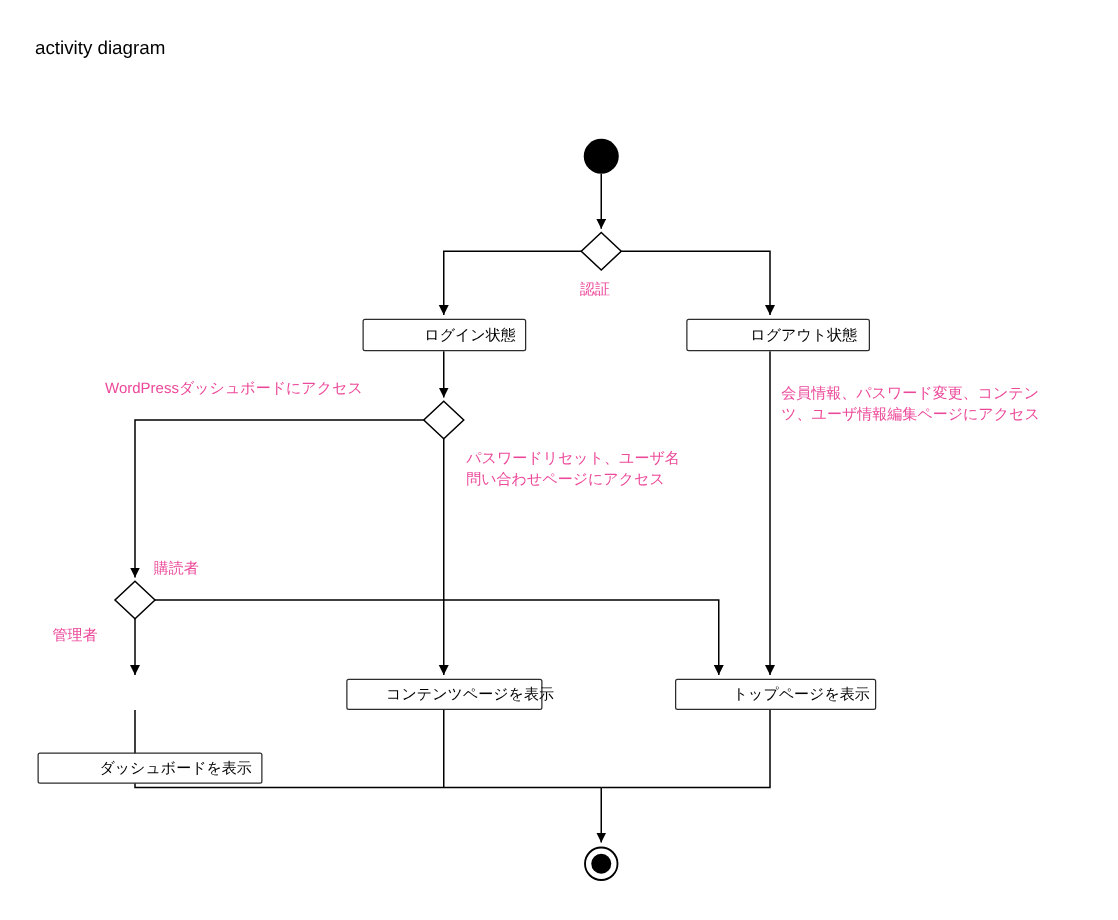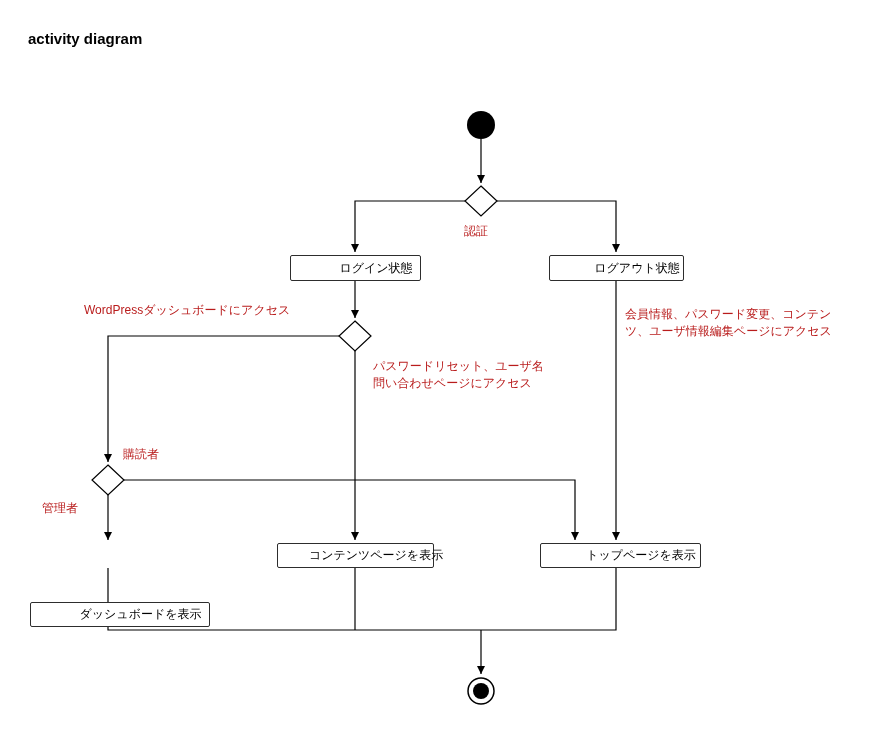--- a/index.html
+++ b/index.html
@@ -11,50 +11,49 @@
     height: 736px;
     background: #ffffff;
     overflow: hidden;
   }
   .diagram-title {
     position: absolute;
     left: 28px;
     top: 30px;
     font-size: 15px;
     color: #000;
-    font-weight: bold;
   }
   svg.wires {
     position: absolute;
     left: 0; top: 0;
     width: 894px; height: 736px;
   }
   .node-box {
     position: absolute;
     background: #ffffff;
     border: 1px solid #2d2d2d;
     border-radius: 2px;
     display: flex;
     align-items: center;
     justify-content: center;
     font-size: 12px;
     white-space: nowrap;
     color: #000;
     padding-left: 41px;
   }
   .box-login     { left: 290px; top: 255px; width: 131px; height: 26px; }
-  .box-logout    { left: 549px; top: 255px; width: 135px; height: 26px; }
+  .box-logout    { left: 549px; top: 255px; width: 147px; height: 26px; }
   .box-dashboard { left: 30px;  top: 566px; width: 180px; height: 25px; margin-top: 36px; }
   .box-content   { left: 277px; top: 543px; width: 157px; height: 25px; }
   .box-top       { left: 540px; top: 543px; width: 161px; height: 25px; }
   .edge-label {
     position: absolute;
     font-size: 12px;
     line-height: 17px;
-    color: #b91c1c;
+    color: #ec4899;
     white-space: nowrap;
   }
   .multiline { white-space: pre-line; margin-top: 12px; }
   .lbl-auth        { left: 464px; top: 223px; }
   .lbl-wp-access   { left: 84px;  top: 302px; }
   .lbl-pw-reset    { left: 373px; top: 346px; }
   .lbl-logout-acc  { left: 625px; top: 294px; }
   .lbl-subscriber  { left: 123px; top: 446px; }
   .lbl-admin       { left: 42px;  top: 500px; }
 </style>

